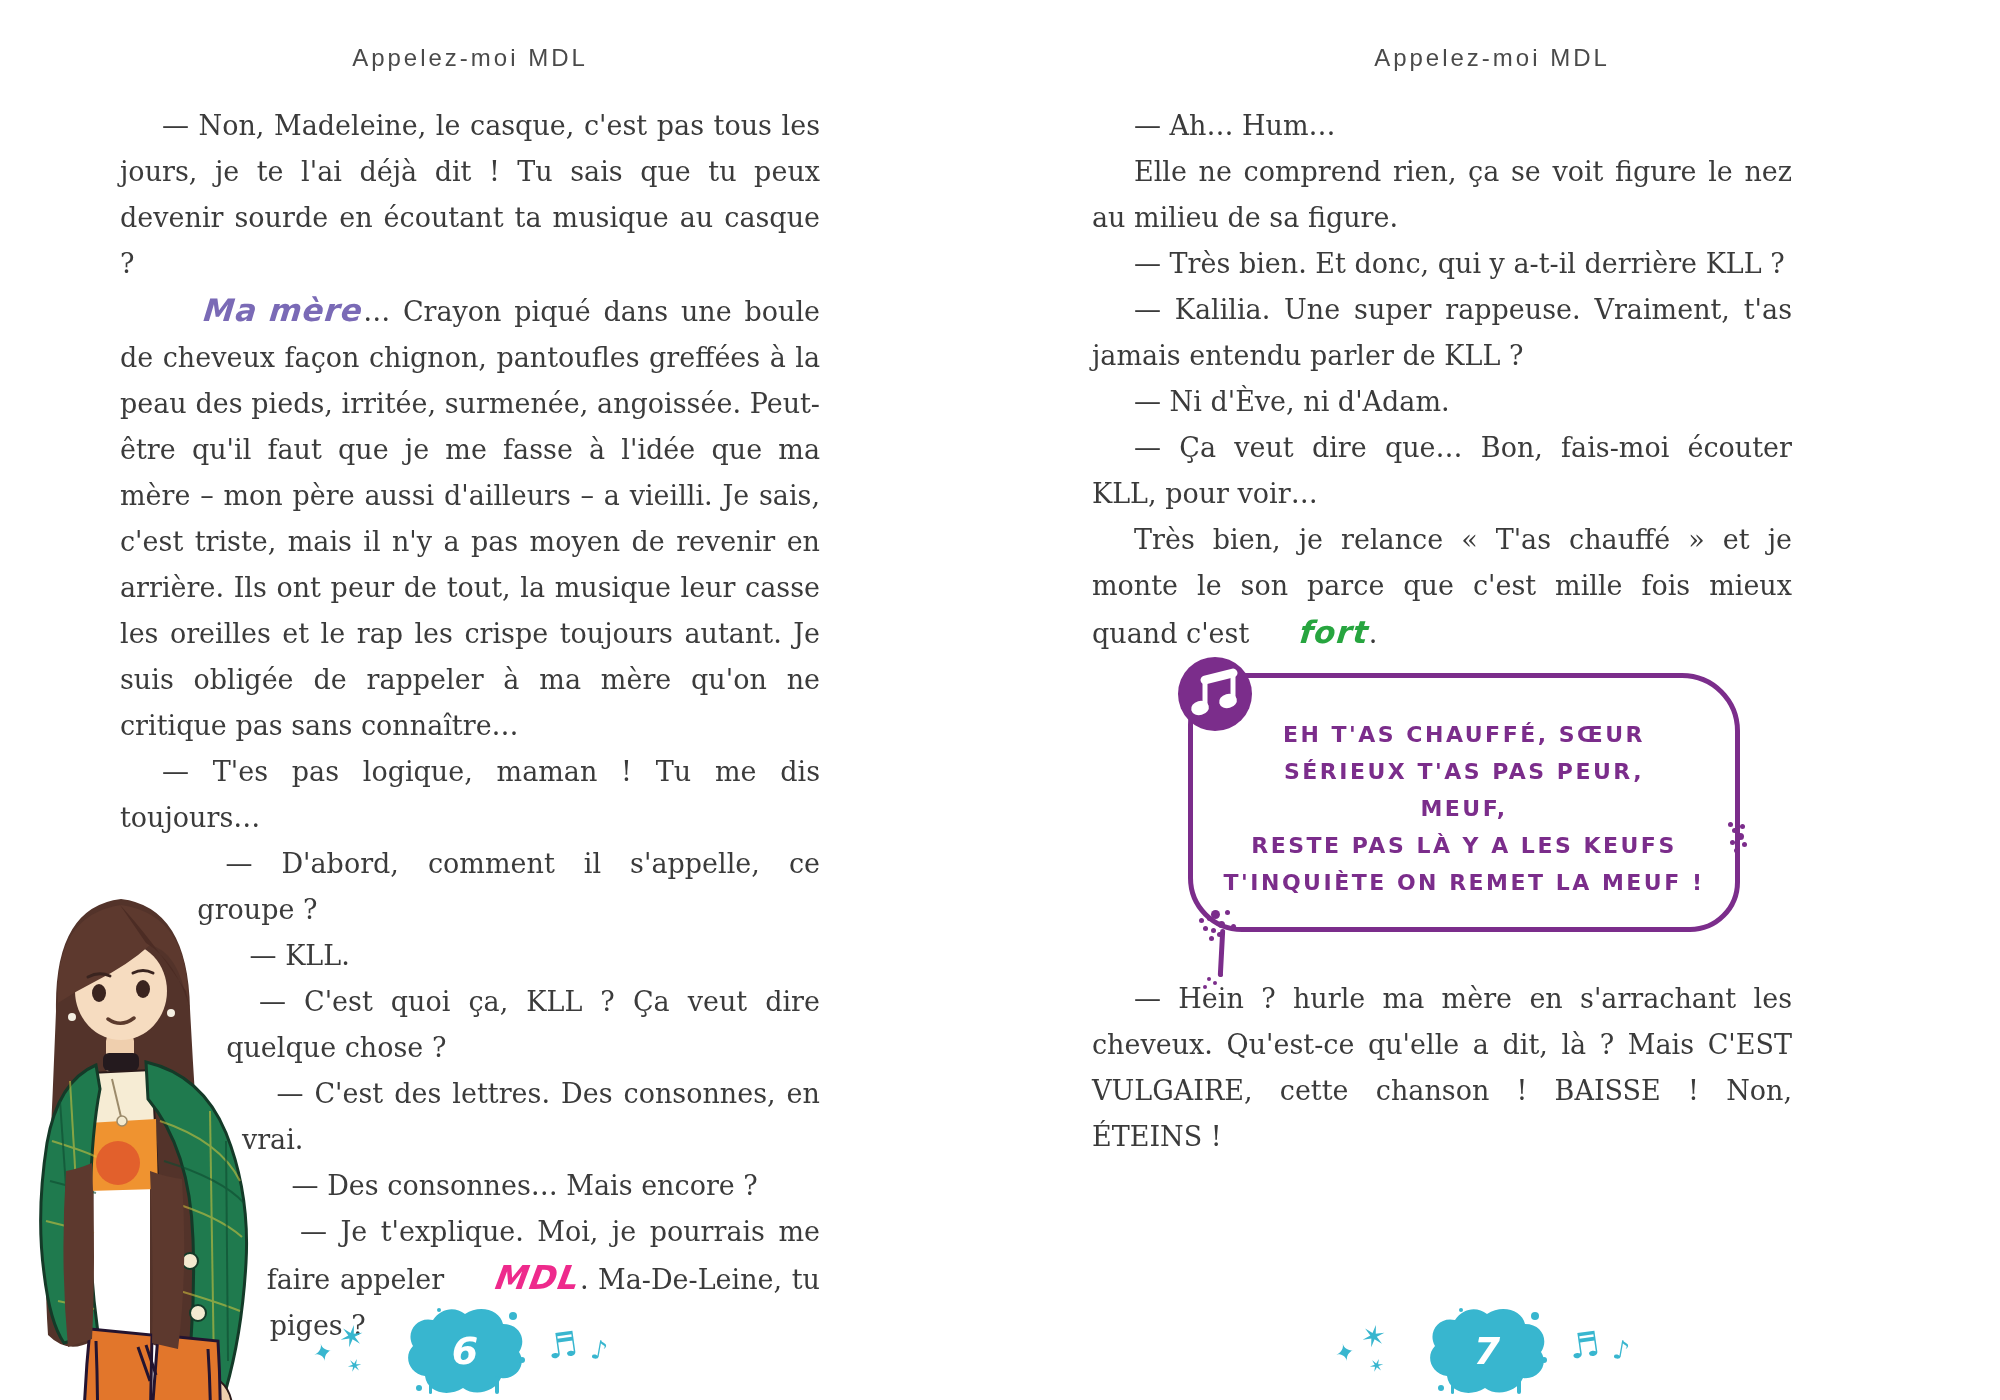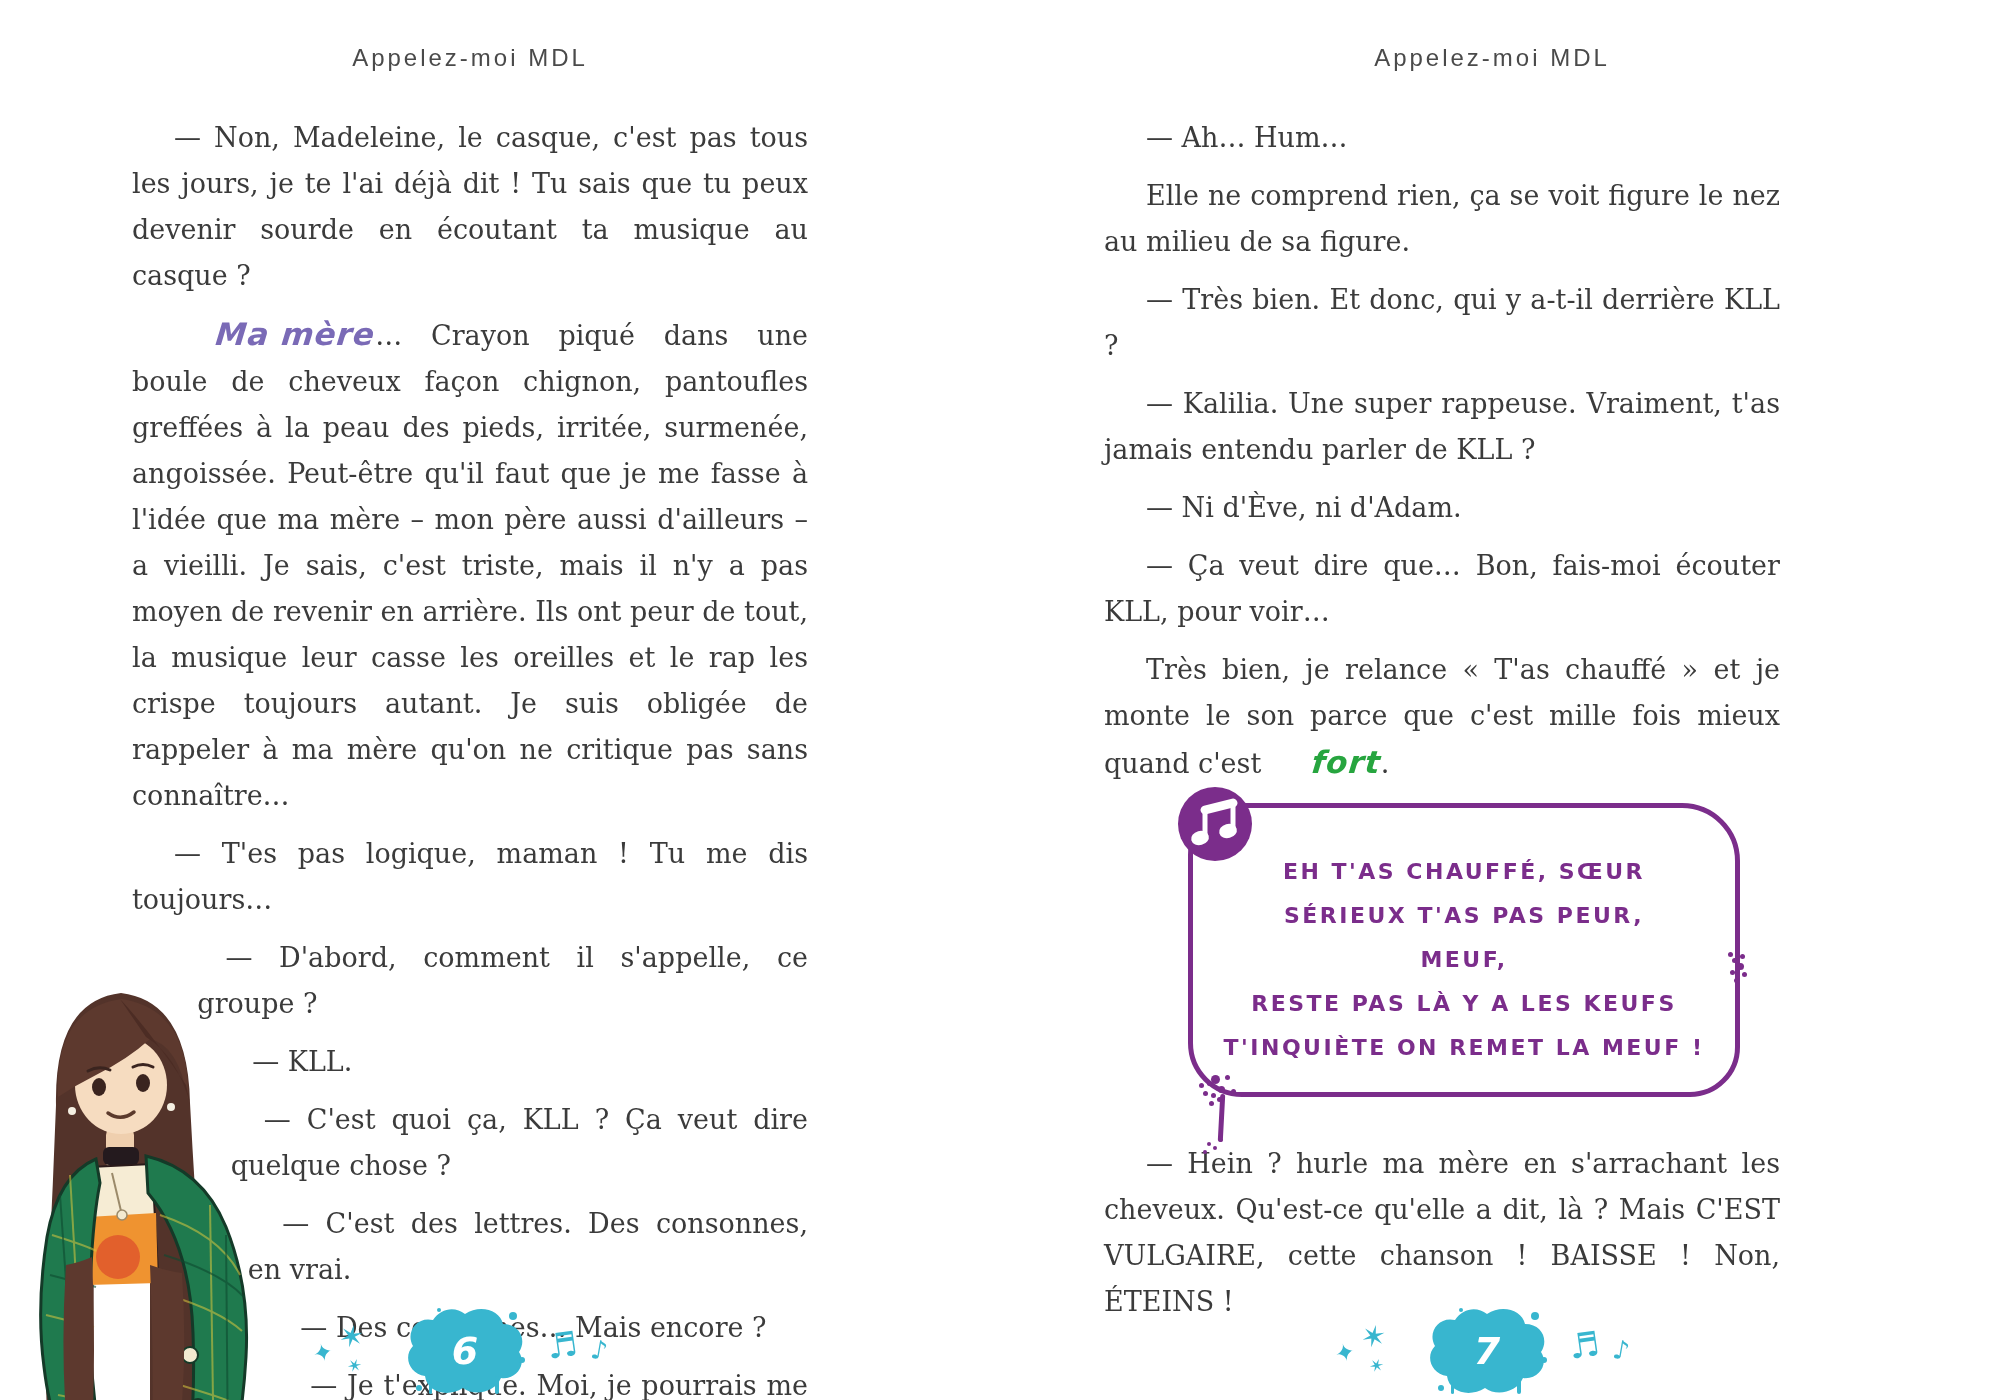--- a/index.html
+++ b/index.html
@@ -15,21 +15,21 @@
   }
   .head-left{left:120px;}
   .head-right{left:1142px;}
   .page-col{
     position:absolute;top:103px;width:700px;
     font-size:27px;line-height:46px;color:#3b3b3b;
     text-align:justify;
   }
   .col-left{left:120px;}
   .col-right{left:1092px;}
-  .page-col p{margin:12px;text-indent:42px;}
+  .page-col p{margin:0;text-indent:42px;}
   
   .script-purple{
     font-family:"DejaVu Sans", sans-serif;font-style:italic;font-weight:bold;
     color:#7a6ab6;font-size:31px;letter-spacing:1px;display:inline-block;transform:skew(-6deg);
   }
   .graffiti-pink{
     font-family:"DejaVu Sans", sans-serif;font-style:italic;font-weight:bold;
     color:#ee2a8c;font-size:33px;letter-spacing:1px;display:inline-block;transform:skew(-10deg);
   }
   .script-green{
@@ -45,21 +45,21 @@
   .girl-art{width:330px;height:695px;margin-left:-120px;display:block;}
   
   .bubble{
     position:relative;width:506px;margin:16px 0 44px 96px;
     border:5px solid #7b2d8b;border-radius:52px 58px 50px 54px;
     padding:38px 18px 26px;
     text-align:center;text-indent:0;
     font-family:"DejaVu Sans", sans-serif;font-weight:bold;
     font-size:22px;line-height:37px;letter-spacing:2.5px;color:#7b2d8b;
   }
-  .bubble .lyric-lines div{text-indent:0;margin-top:7px;}
+  .bubble .lyric-lines div{text-indent:0;}
   .note-badge{position:absolute;left:-16px;top:-22px;width:76px;height:76px;}
   .bubble-tail{
     position:absolute;left:26px;bottom:-50px;width:5px;height:48px;
     background:#7b2d8b;border-radius:3px;transform:rotate(3deg);
   }
   .splat{position:absolute;width:5px;height:5px;border-radius:50%;background:#7b2d8b;}
   .splat-bl{left:18px;bottom:-6px;
     box-shadow:8px -6px 0 1px #7b2d8b,-8px -2px 0 0 #7b2d8b,2px -16px 0 2px #7b2d8b,
     14px -18px 0 0 #7b2d8b,-4px -12px 0 0 #7b2d8b,20px -4px 0 0 #7b2d8b,-12px -10px 0 0 #7b2d8b,
     6px 4px 0 0 #7b2d8b,-2px 8px 0 0 #7b2d8b;}

